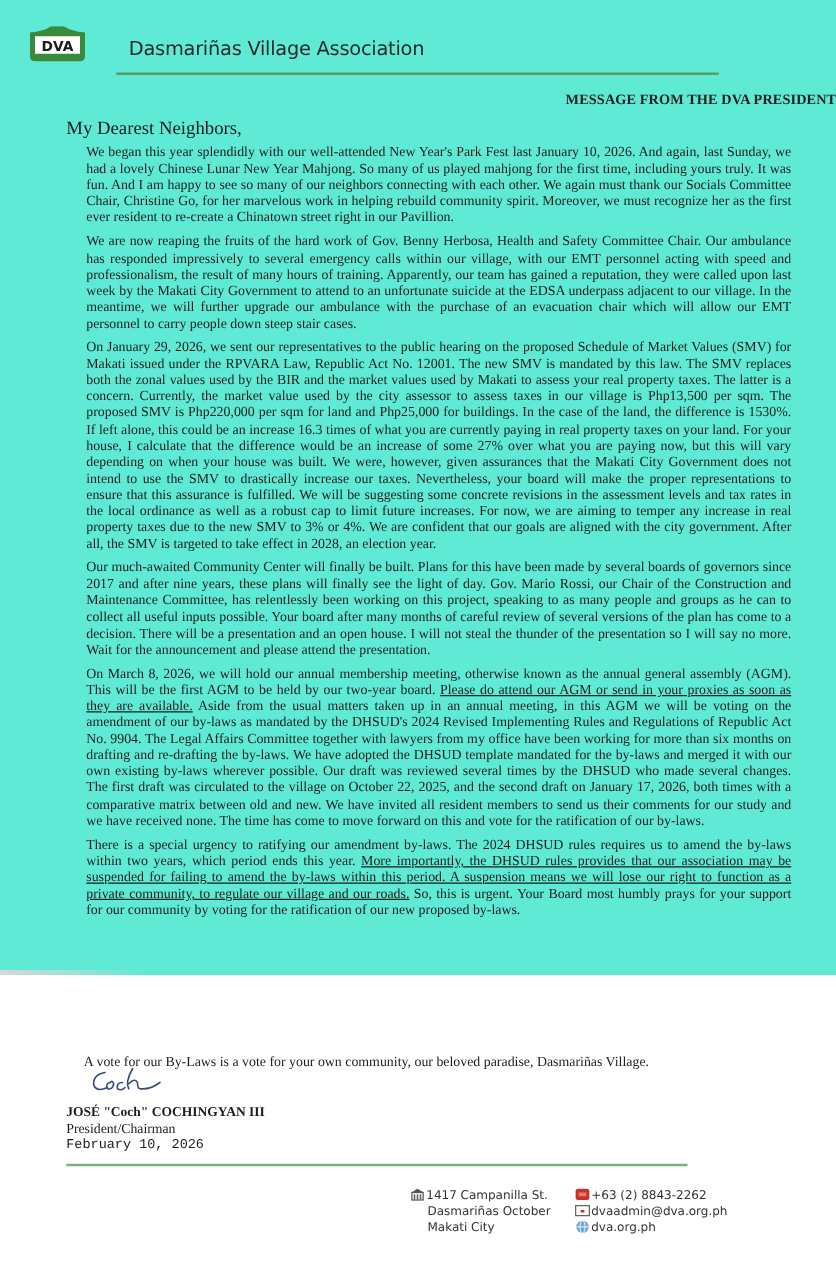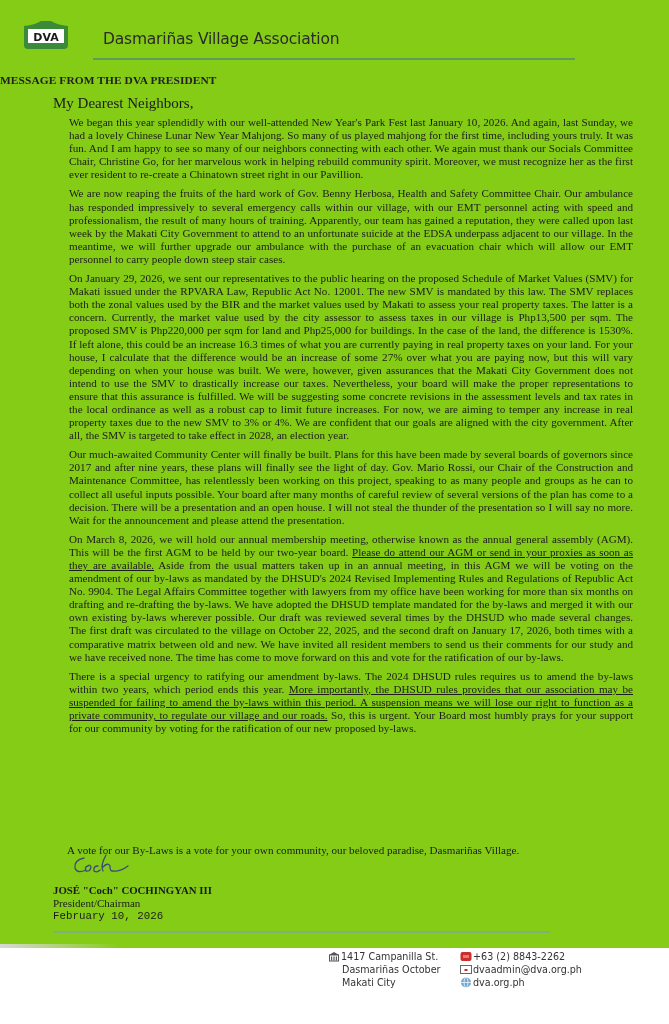--- a/index.html
+++ b/index.html
@@ -1,25 +1,25 @@
 <!DOCTYPE html>
 <html><head>
   <meta charset="utf-8">
   <style>
     html, body { margin: 0; padding: 0; background: #ffffff; }
     body { width: 669px; height: 1024px; overflow: hidden; position: relative; color: #1a1a1a; }
-    .page { position: absolute; left: 0; top: 0; width: 669px; height: 948px; background: #84cc16; }
+    .page { position: absolute; left: 0; top: 0; width: 669px; height: 780px; background: #5eead4; }
 
     
     .lh-logo { position: absolute; left: 23px; top: 21px; width: 46px; height: 29px; }
     .lh-logo svg { display: block; }
     .lh-name { position: absolute; left: 103px; top: 30px; font-family: "DejaVu Sans", sans-serif; font-size: 15.5px; color: #2a2a2a; letter-spacing: -0.2px; }
     .lh-rule { position: absolute; left: 93px; top: 58px; width: 482px; height: 1.5px; background: #5f9a5f; }
 
-    .title { position: absolute; left: 0; width: 669px; top: 74px; text-align: left; font-family: "Liberation Serif", serif; font-weight: bold; font-size: 11.4px; color: #222; letter-spacing: 0.1px; }
+    .title { position: absolute; left: 0; width: 669px; top: 74px; text-align: right; font-family: "Liberation Serif", serif; font-weight: bold; font-size: 11.4px; color: #222; letter-spacing: 0.1px; }
 
     .body-text { position: absolute; left: 69px; width: 564px; font-family: Liberation Serif, serif; font-size: 11.1px; line-height: 13.1px; color: #1c1c1c; text-align: justify; }
     .body-text p { margin: 0 0 6px 0; }
     .body-text .u { text-decoration: underline; }
 
     .salutation { position: absolute; left: 53px; top: 95px; font-family: "Liberation Serif", serif; font-size: 15px; color: #1c1c1c; }
 
     .closing { position: absolute; left: 67px; top: 844px; font-family: "Liberation Serif", serif; font-size: 11.1px; color: #1c1c1c; }
 
     .signature { position: absolute; left: 70px; top: 852px; width: 60px; height: 26px; }

